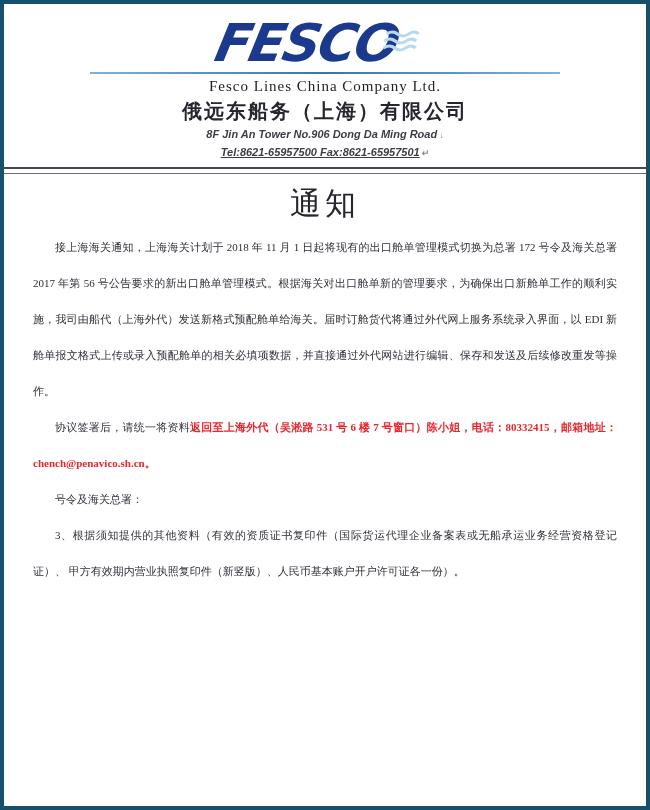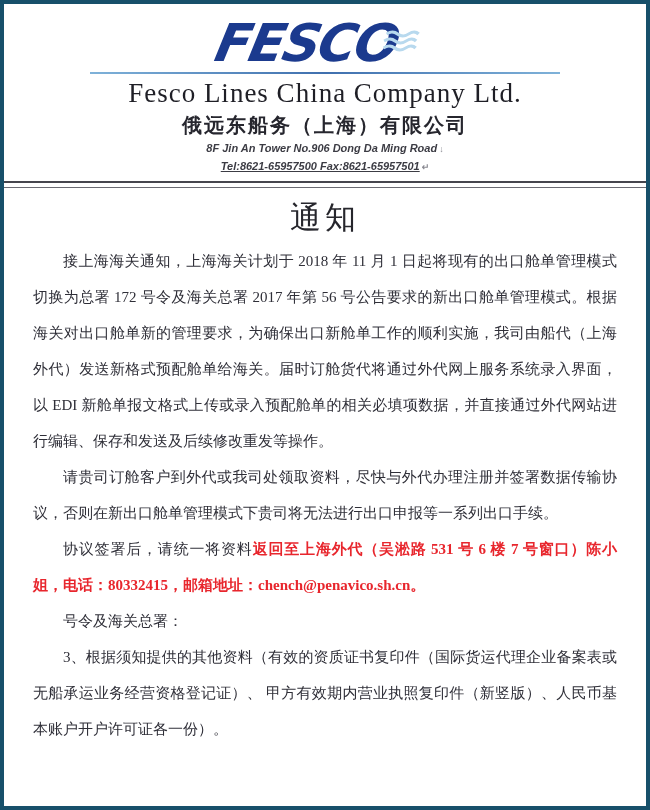--- a/index.html
+++ b/index.html
@@ -14,21 +14,21 @@
     overflow:hidden;
   }
   
   .hdr{ text-align:center; padding-top:14px; }
   .logo-wrap{ line-height:0; }
   .logo-rule{
     width:470px;height:2px;margin:2px auto 4px auto;
     background:linear-gradient(90deg,#7fb2d9,#3f6fae,#7fb2d9);
   }
   .co-en{
-    font-size:27px;letter-spacing:1px;color:#1f1f26;
+    font-size:15px;letter-spacing:1px;color:#1f1f26;
     font-family:"Liberation Serif","DejaVu Serif",serif;
   }
   .co-cn{
     font-size:20px;font-weight:bold;color:#26262e;
     margin-top:3px;letter-spacing:2px;
   }
   .addr{
     font-family:Liberation Sans, sans-serif;
     font-style:italic;font-weight:bold;
     font-size:11px;color:#3c3c44;line-height:15px;margin-top:2px;
@@ -40,21 +40,21 @@
     border-top:2px solid #46464e;
     border-bottom:1px solid #6a6a72;
   }
   
   .doc{ padding:0 29px; }
   .title{
     text-align:center;font-size:31px;font-weight:normal;
     color:#26262c;margin:9px 0 4px 0;letter-spacing:4px;
   }
   .para{
-    margin:0;font-size:15px;line-height:36px;
+    margin:0;font-size:11px;line-height:36px;
     text-align:justify;text-indent:2em;color:#2f2f38;
   }
   .red{color:#e8262d;font-weight:bold;}
 </style>
 </head>
 <body>
 
 <div class="page">
 
   <div class="hdr">
@@ -83,21 +83,20 @@
     </div>
   </div>
 
   <div class="hdr-rule"></div>
 
   <div class="doc">
     <h1 class="title">通知</h1>
 
     <p class="para">接上海海关通知，上海海关计划于 2018 年 11 月 1 日起将现有的出口舱单管理模式切换为总署 172 号令及海关总署 2017 年第 56 号公告要求的新出口舱单管理模式。根据海关对出口舱单新的管理要求，为确保出口新舱单工作的顺利实施，我司由船代（上海外代）发送新格式预配舱单给海关。届时订舱货代将通过外代网上服务系统录入界面，以 EDI 新舱单报文格式上传或录入预配舱单的相关必填项数据，并直接通过外代网站进行编辑、保存和发送及后续修改重发等操作。</p>
 
-    <p class="para">请贵司订舱客户到外代或我司处领取资料，尽快与外代办理注册并签署数据传输协议，否则在新出口舱单管理模式下贵司将无法进行出口申报等一系列出口手续。</p>
 
     <p class="para"><span>协议签署后，请统一将资料</span><span class="red">返回至上海外代（吴淞路 531 号 6 楼 7 号窗口）陈小姐，电话：80332415，邮箱地址：chench@penavico.sh.cn。</span></p>
 
     <p class="para">号令及海关总署：</p>
 
 
 
     <p class="para">3、根据须知提供的其他资料（有效的资质证书复印件（国际货运代理企业备案表或无船承运业务经营资格登记证）、 甲方有效期内营业执照复印件（新竖版）、人民币基本账户开户许可证各一份）。</p>
 
   </div>

